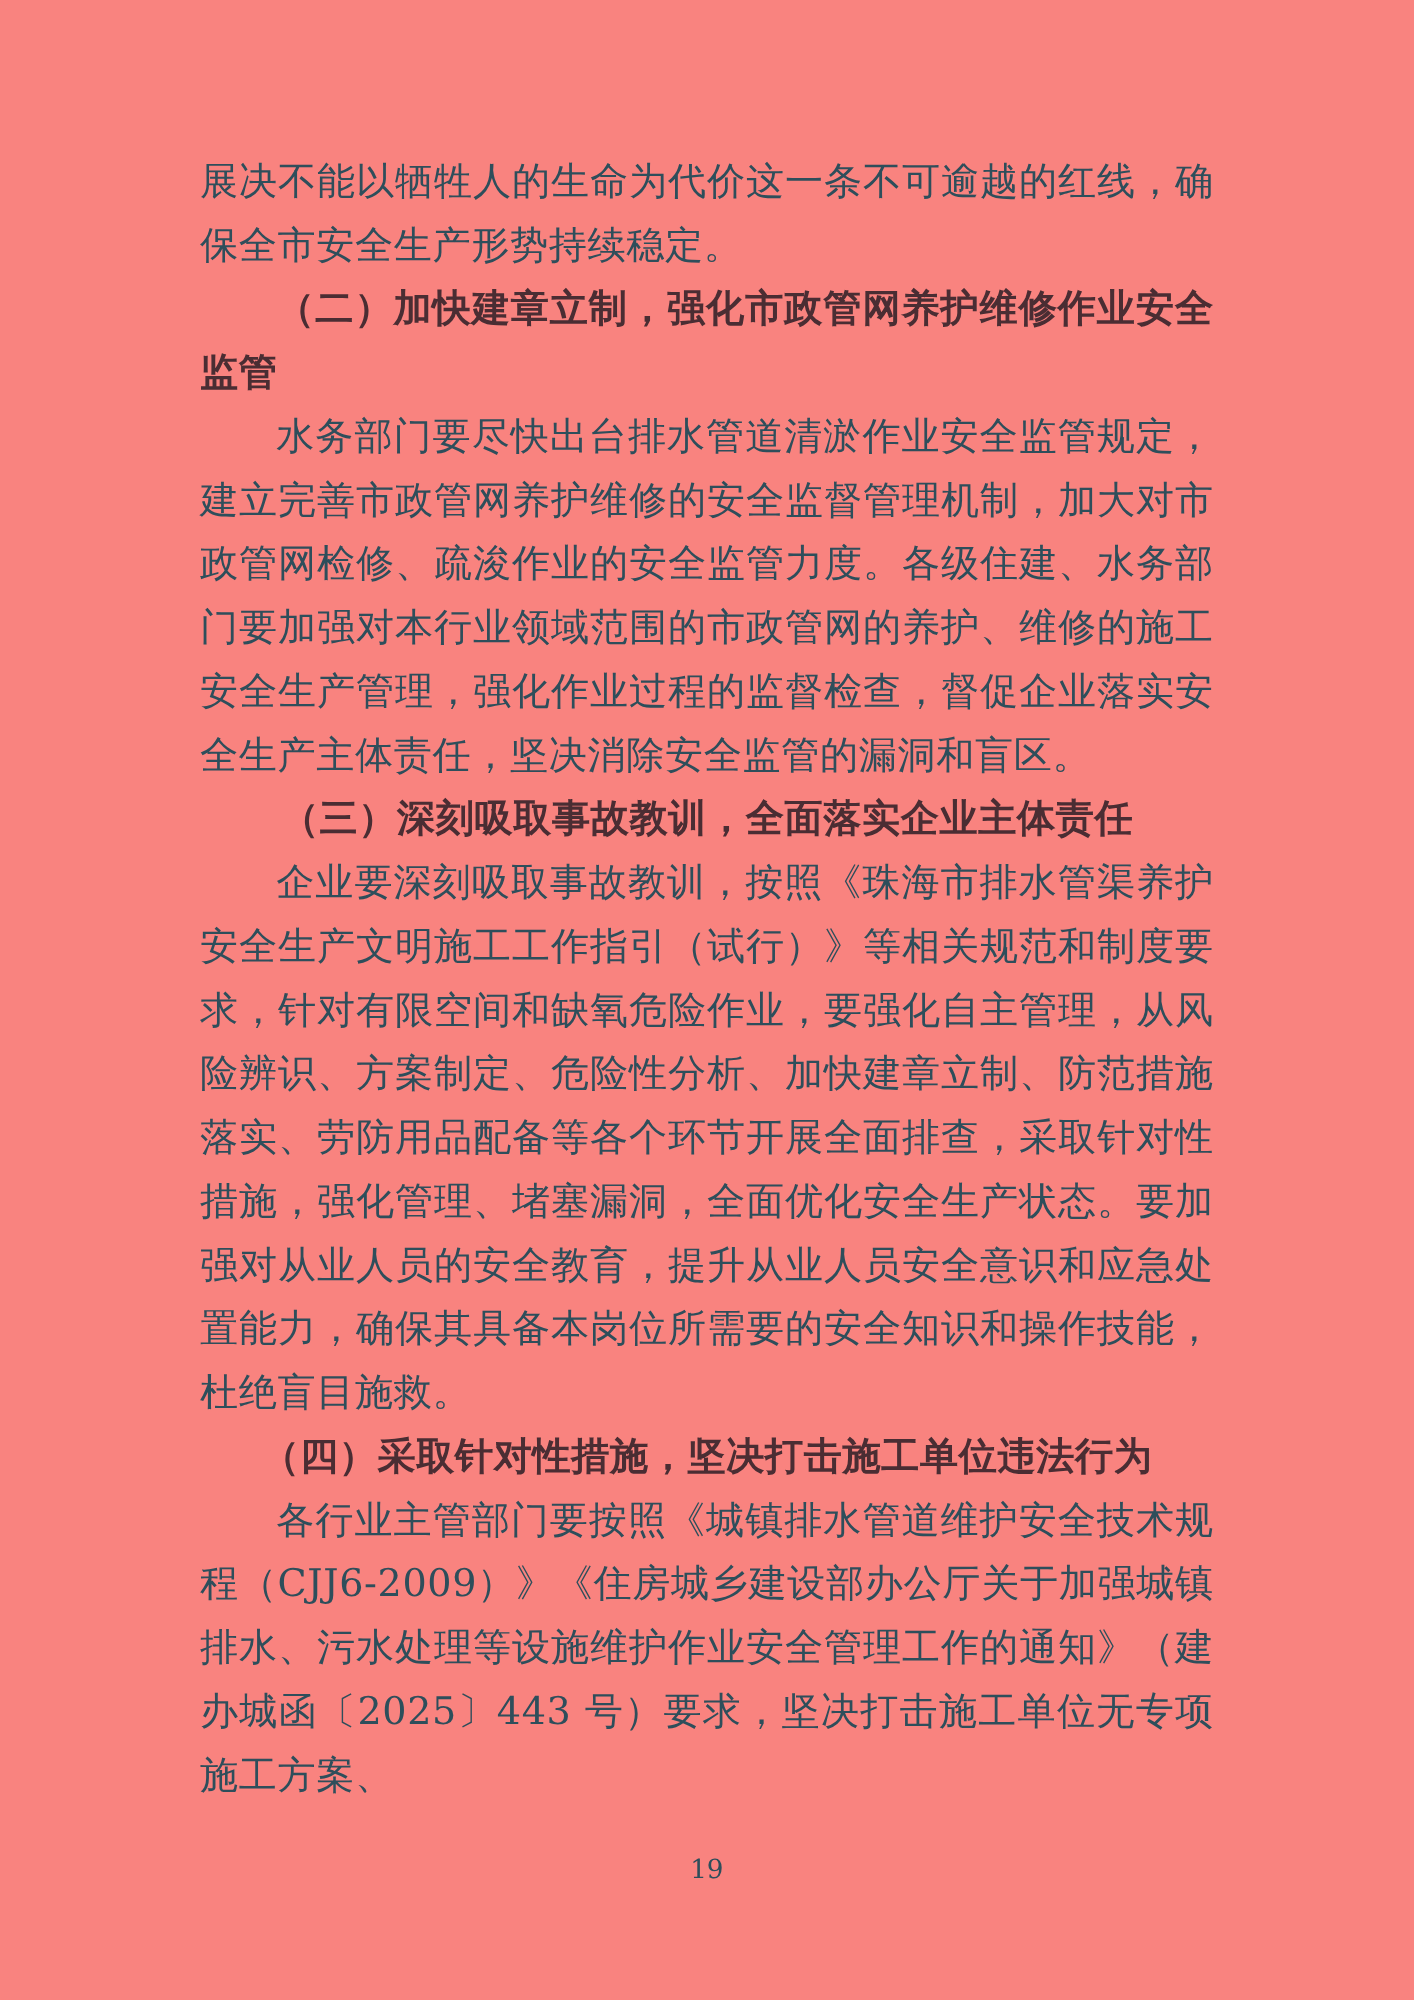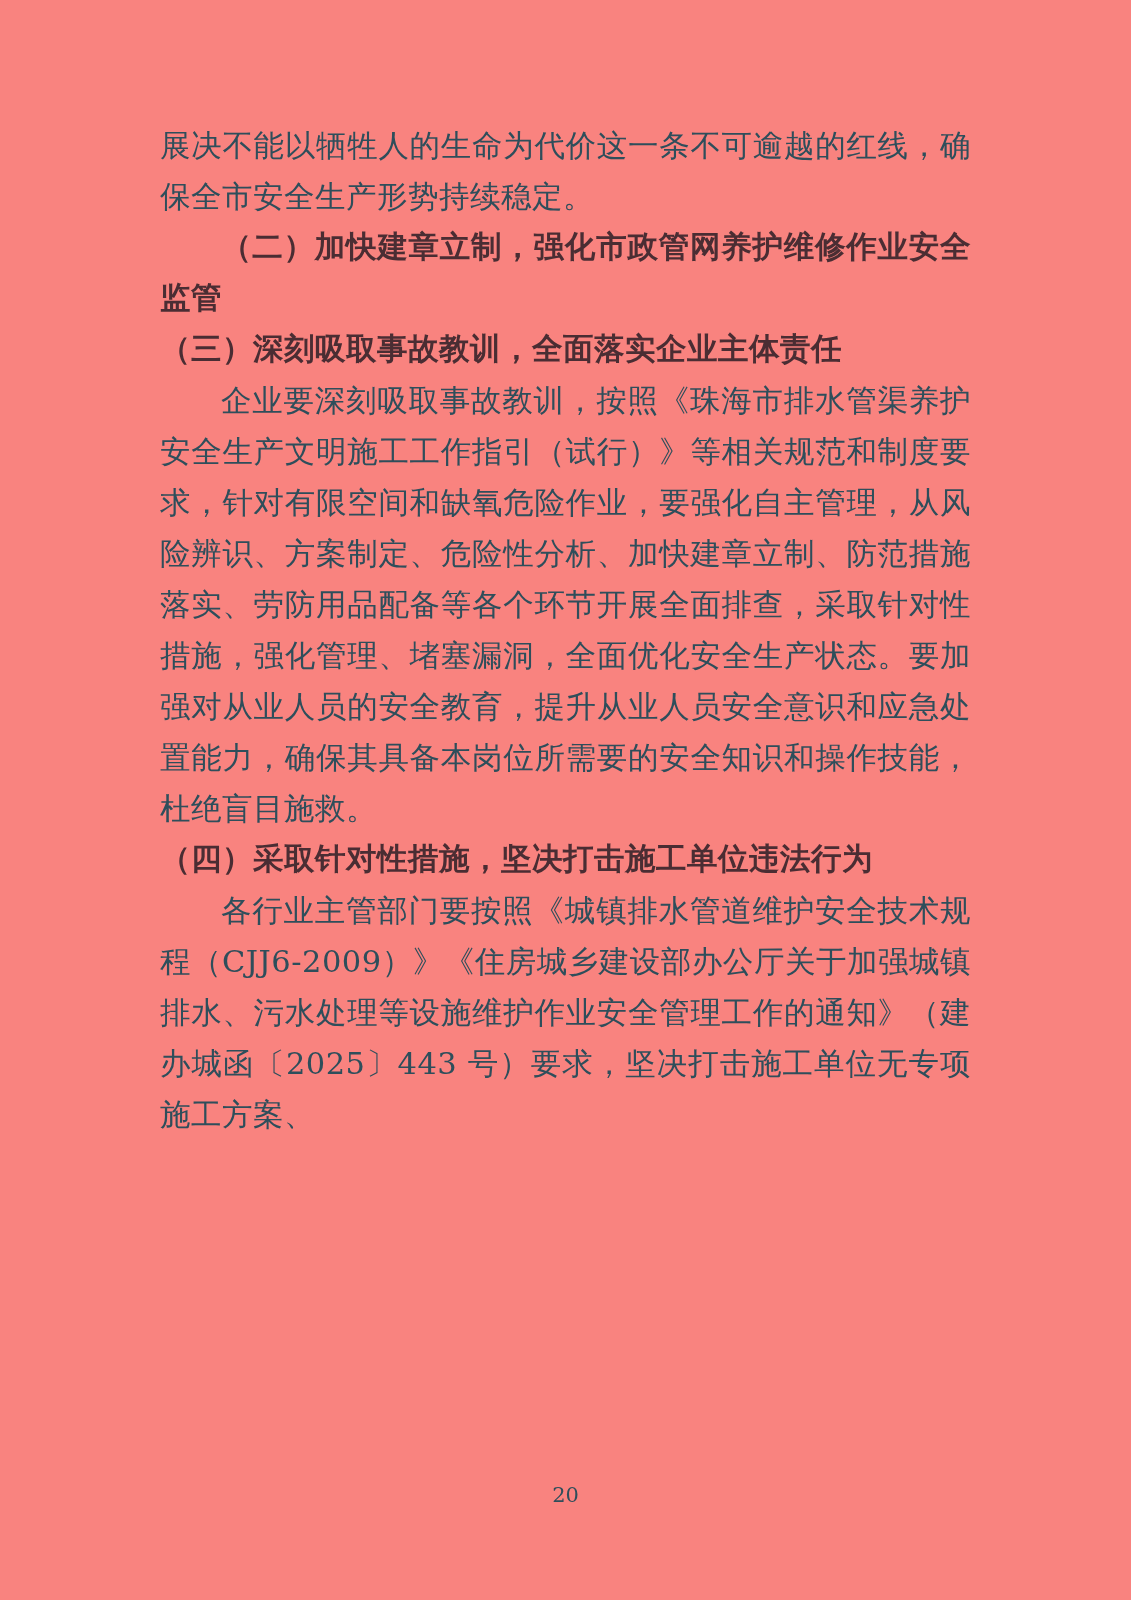--- a/index.html
+++ b/index.html
@@ -39,25 +39,24 @@
   .heading {
     font-size: 30.5px;
     line-height: 51px;
     font-weight: bold;
     text-align: justify;
     text-justify: inter-ideograph;
     margin: 0;
     text-indent: 2em;
     color: #4a2d33;
     letter-spacing: 0.5px;
-    font-family: Liberation Serif, serif;
   }
   .heading.centered {
     text-indent: 0;
-    text-align: left;
+    text-align: center;
   }
   .pager {
     position: absolute;
     left: 0;
     right: 0;
     bottom: 93px;
     text-align: center;
     font-size: 21px;
     color: #2e4e5b;
     font-family: "DejaVu Serif", "Liberation Serif", serif;
@@ -65,24 +64,25 @@
 </style>
 </head>
 <body>
 
 <div class="page">
 
   <p class="body-text">展决不能以牺牲人的生命为代价这一条不可逾越的红线，确保全市安全生产形势持续稳定。</p>
 
   <p class="heading">（二）加快建章立制，强化市政管网养护维修作业安全监管</p>
 
+  <p class="body-text indent">水务部门要尽快出台排水管道清淤作业安全监管规定，建立完善市政管网养护维修的安全监督管理机制，加大对市政管网检修、疏浚作业的安全监管力度。各级住建、水务部门要加强对本行业领域范围的市政管网的养护、维修的施工安全生产管理，强化作业过程的监督检查，督促企业落实安全生产主体责任，坚决消除安全监管的漏洞和盲区。</p>
 
   <p class="heading centered">（三）深刻吸取事故教训，全面落实企业主体责任</p>
 
   <p class="body-text indent">企业要深刻吸取事故教训，按照《珠海市排水管渠养护安全生产文明施工工作指引（试行）》等相关规范和制度要求，针对有限空间和缺氧危险作业，要强化自主管理，从风险辨识、方案制定、危险性分析、加快建章立制、防范措施落实、劳防用品配备等各个环节开展全面排查，采取针对性措施，强化管理、堵塞漏洞，全面优化安全生产状态。要加强对从业人员的安全教育，提升从业人员安全意识和应急处置能力，确保其具备本岗位所需要的安全知识和操作技能，杜绝盲目施救。</p>
 
   <p class="heading centered">（四）采取针对性措施，坚决打击施工单位违法行为</p>
 
   <p class="body-text indent">各行业主管部门要按照《城镇排水管道维护安全技术规程（CJJ6-2009）》《住房城乡建设部办公厅关于加强城镇排水、污水处理等设施维护作业安全管理工作的通知》（建办城函〔2025〕443 号）要求，坚决打击施工单位无专项施工方案、</p>
 
 </div>
 
-<div class="pager">20</div>
+<div class="pager">19</div>
 
 </body></html>

